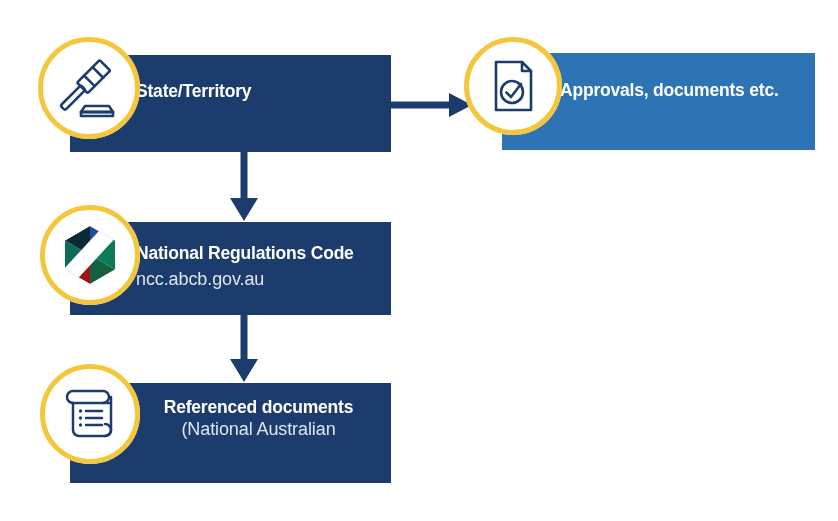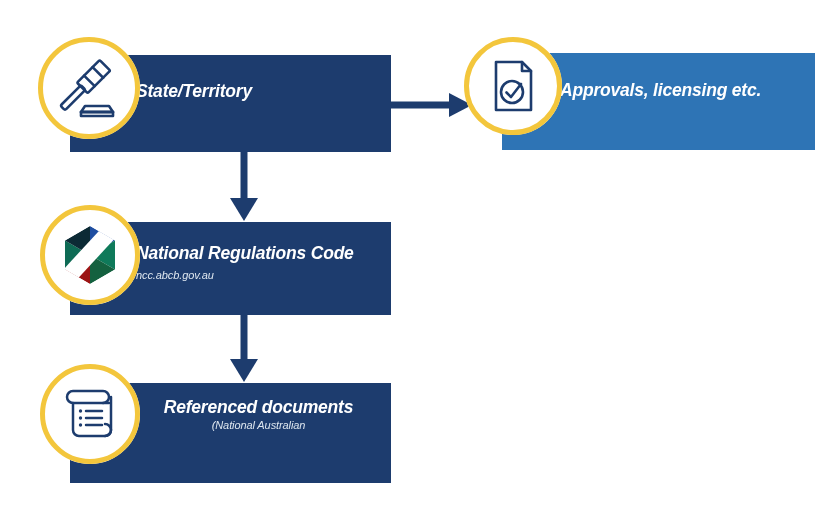--- a/index.html
+++ b/index.html
@@ -33,32 +33,31 @@
     pointer-events: none;
   }
   .node-box {
     position: absolute;
     box-sizing: border-box;
   }
   .node-text {
     position: absolute;
     color: #ffffff;
     line-height: 1.28;
-    font-style: italic;
   }
   .title {
     font-weight: bold;
     font-size: 17.5px;
     letter-spacing: -0.2px;
     white-space: nowrap;
     color: #ffffff;
   }
   .subtitle {
     font-weight: normal;
-    font-size: 11px;
+    font-size: 18px;
     letter-spacing: -0.1px;
     color: #dde6ef;
   }
 
   
   .badge {
     position: absolute;
     border-radius: 50%;
     background: #ffffff;
     box-sizing: border-box;
@@ -125,21 +124,21 @@
         <path d="M27 49 h24 l4 6 h-32 z"></path>
         <line x1="23" y1="55" x2="55" y2="55"></line>
         <path d="M23 55 h32 v4 h-32 z"></path>
       </g>
     </svg>
   </div>
 
   <div class="node-box" style="left:502px; top:53px; width:313px; height:97px; background:#2e74b5;"></div>
 
   <div class="node-text" style="left:560px; top:79px; width:260px;">
-    <div class="title">Approvals, licensing etc.</div>
+    <div class="title">Approvals, documents etc.</div>
   </div>
 
   <div class="badge" style="left:464px; top:37px; width:98px; height:98px;">
     <div class="badge-ring"></div>
     <svg width="58" height="58" viewBox="0 0 58 58">
       <g fill="none" stroke="#1d3c6e" stroke-width="2.6" stroke-linejoin="round" stroke-linecap="round">
         <path d="M12 5 h26 l9 9 v39 h-35 z"></path>
         <path d="M38 5 v9 h9"></path>
         <circle cx="28" cy="35" r="11"></circle>
         <path d="M22.5 35.5 l4.5 4.5 l10 -13"></path>

